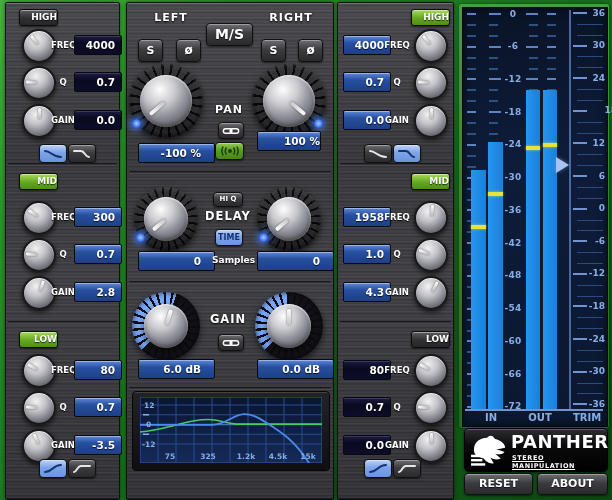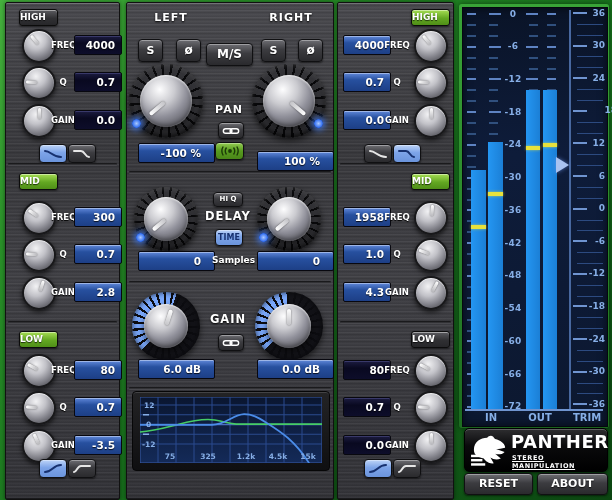--- a/index.html
+++ b/index.html
@@ -18,21 +18,21 @@
         rgba(255,255,255,0.02) 4px 5px,
         rgba(0,0,0,0.05) 6px 7px),
       linear-gradient(180deg,#4a4a4f,#39393d 30%,#404045 55%,#333338);
     border:1px solid #111;
     box-shadow:inset 0 1px 0 rgba(255,255,255,.18), inset 0 -1px 0 rgba(0,0,0,.5), 0 0 4px rgba(0,0,0,.5);
     border-radius:2px;
   }
   .groove{position:absolute;left:2px;right:2px;height:3px;
     background:linear-gradient(180deg,#0e0e10,#55555a);border-radius:1px;}
   .badge{position:absolute;width:37px;height:15px;border-radius:3px;
-    font-size:9px;font-weight:bold;color:#fff;text-align:left;line-height:15px;
+    font-size:9px;font-weight:bold;color:#fff;text-align:right;line-height:15px;
     text-shadow:0 1px 1px rgba(0,0,0,.7);border:1px solid #0c0c0c;
     box-shadow:inset 0 1px 0 rgba(255,255,255,.45),0 1px 2px rgba(0,0,0,.5);}
   .badge.green{background:linear-gradient(180deg,#a6dd54,#63a722 55%,#4f8f18);}
   .badge.gray{background:linear-gradient(180deg,#5c5c60,#303033 55%,#27272a);}
   .rl{position:absolute;font-size:8.5px;font-weight:bold;color:#fff;
     text-shadow:0 1px 1px #000;text-align:center;}
   .vbox{position:absolute;height:18px;border-radius:2px;font-size:10.5px;font-weight:bold;
     color:#fff;text-align:right;line-height:18px;border:1px solid #08080f;
     text-shadow:0 1px 1px rgba(0,0,0,.8);}
   .vbox.dim{background:linear-gradient(180deg,#1c1c40,#090920 40%,#0d0d2a);
@@ -205,21 +205,21 @@
         </svg>
     </div>
   </div>
 
   <div class="metal" style="left:126px;top:2px;width:206px;height:496px;">
     <div class="clabel" style="left:14px;top:8px;width:60px;">LEFT</div>
     <div class="clabel" style="left:134px;top:8px;width:60px;">RIGHT</div>
 
     <div class="btn" style="left:11px;top:36px;width:23px;height:21px;font-size:11px;line-height:21px;">S</div>
     <div class="btn" style="left:49px;top:36px;width:23px;height:21px;font-size:12px;line-height:21px;">ø</div>
-    <div class="btn" style="left:79px;top:40px;width:45px;height:21px;font-size:12px;line-height:21px;">M/S</div>
+    <div class="btn" style="left:79px;top:20px;width:45px;height:21px;font-size:14px;line-height:21px;">M/S</div>
     <div class="btn" style="left:134px;top:36px;width:23px;height:21px;font-size:11px;line-height:21px;">S</div>
     <div class="btn" style="left:171px;top:36px;width:23px;height:21px;font-size:12px;line-height:21px;">ø</div>
 
     <div class="bigknob" style="left:2px;top:61px;width:74px;height:74px;--rot:-130deg">
       <div class="ring"></div>
         <div class="bcap" style="inset:11px;"></div>
       <div class="rot" style="inset:11px;">
           <div class="ptr"></div>
         </div>
       <div class="glow" style="left:3px;bottom:10px;"></div>
@@ -246,21 +246,21 @@
           <g stroke="#1c3a08" stroke-width="1.4" fill="none">
             <path d="M6.5 1.5 Q4 5 6.5 8.5"></path>
             <path d="M13.5 1.5 Q16 5 13.5 8.5"></path>
             <path d="M3.2 0.5 Q0.5 5 3.2 9.5"></path>
             <path d="M16.8 0.5 Q19.5 5 16.8 9.5"></path>
           </g>
           <circle cx="10" cy="5" r="1.9" fill="#1c3a08"></circle>
         </svg>
     </div>
     <div class="vbox lit" style="left:11px;top:140px;width:62px;padding-right:13px;">-100 %</div>
-    <div class="vbox lit" style="left:130px;top:148px;width:62px;padding-right:13px;">100 %</div>
+    <div class="vbox lit" style="left:130px;top:128px;width:62px;">100 %</div>
     <div class="groove" style="top:168px;"></div>
 
     <div class="bigknob" style="left:7px;top:184px;width:64px;height:64px;--rot:-130deg">
       <div class="ring"></div>
         <div class="bcap" style="inset:10px;"></div>
       <div class="rot" style="inset:10px;">
           <div class="ptr"></div>
         </div>
       <div class="glow" style="left:2px;bottom:9px;"></div>
     </div>

